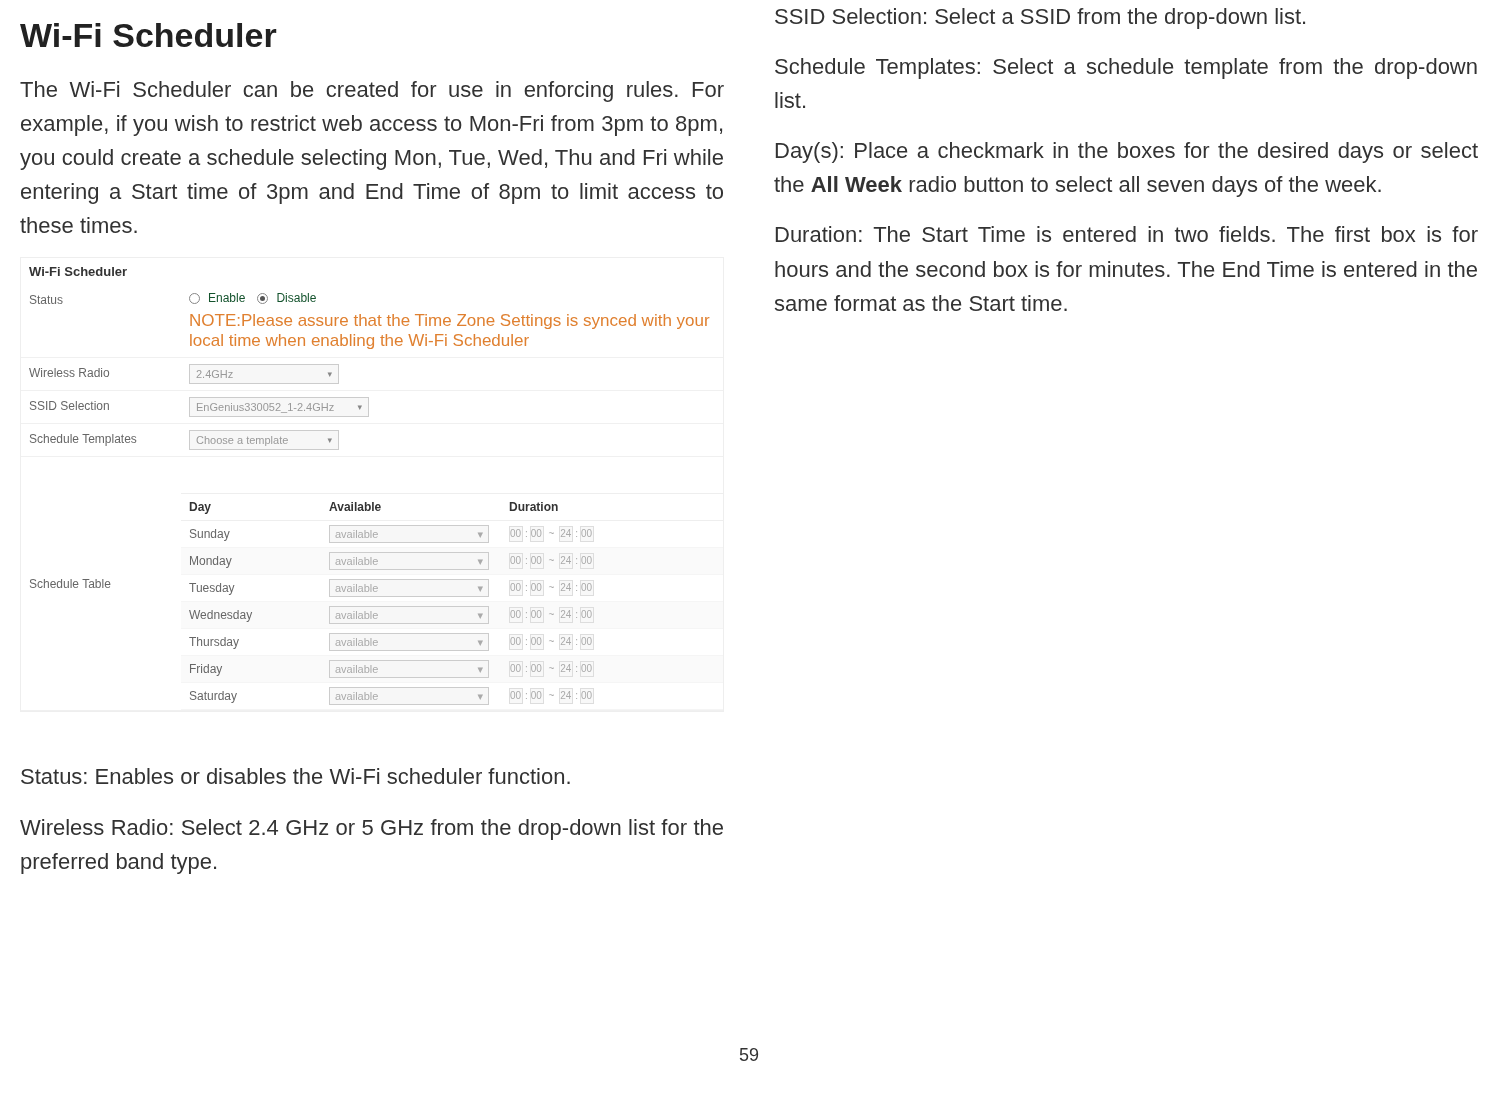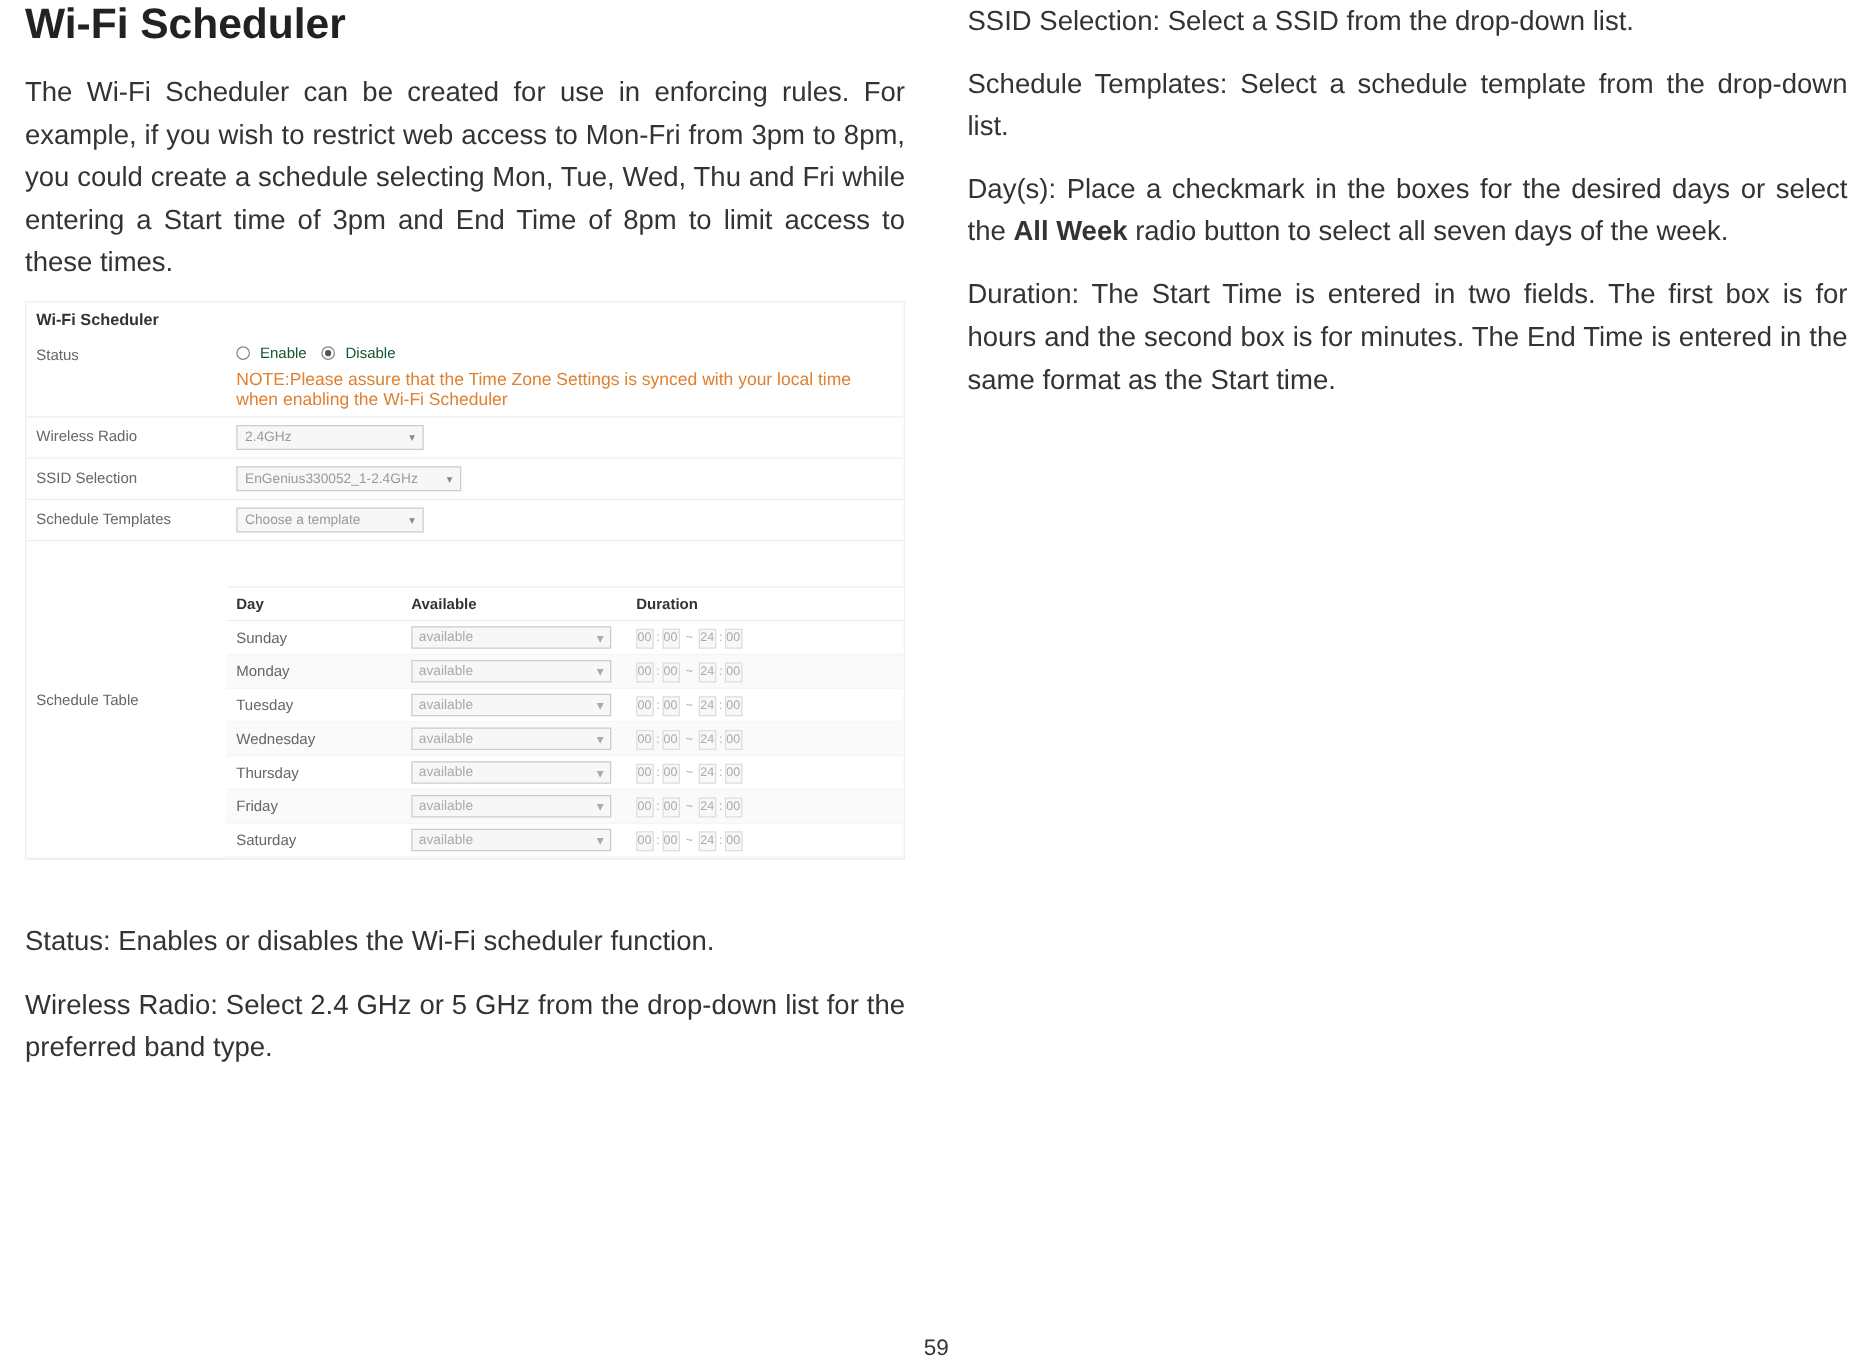--- a/index.html
+++ b/index.html
@@ -19,21 +19,21 @@
   .page {
     display: flex;
     gap: 50px;
     width: 100%;
   }
   .column {
     flex: 1;
     max-width: 50%;
   }
   .left-col {
-    padding-top: 0;
+    padding-top: 16px;
   }
   .right-col {
     padding-top: 0;
   }
   .title {
     font-size: 34px;
     font-weight: 700;
     color: #222;
     margin-bottom: 18px;
   }
@@ -112,21 +112,21 @@
     height: 5px;
     background: #555;
     border-radius: 50%;
   }
   .radio-label {
     margin-right: 8px;
     color: #14532d;
   }
   .note {
     color: #e08030;
-    font-size: 14px;
+    font-size: 17px;
     display: block;
     margin-top: 2px;
   }
   .fake-select {
     display: inline-flex;
     align-items: center;
     justify-content: space-between;
     border: 1px solid #ccc;
     background: #f7f7f7;
     color: #999;
@@ -197,21 +197,21 @@
     font-size: 10px;
     line-height: 14px;
   }
   .time-sep {
     color: #aaa;
     font-size: 10px;
     margin: 0 2px;
   }
   .page-number {
     position: absolute;
-    bottom: 8px;
+    bottom: 31px;
     left: 50%;
     transform: translateX(-50%);
     font-size: 18px;
     color: #333;
   }
 </style>
 </head>
 <body>
 
 <div class="page">

